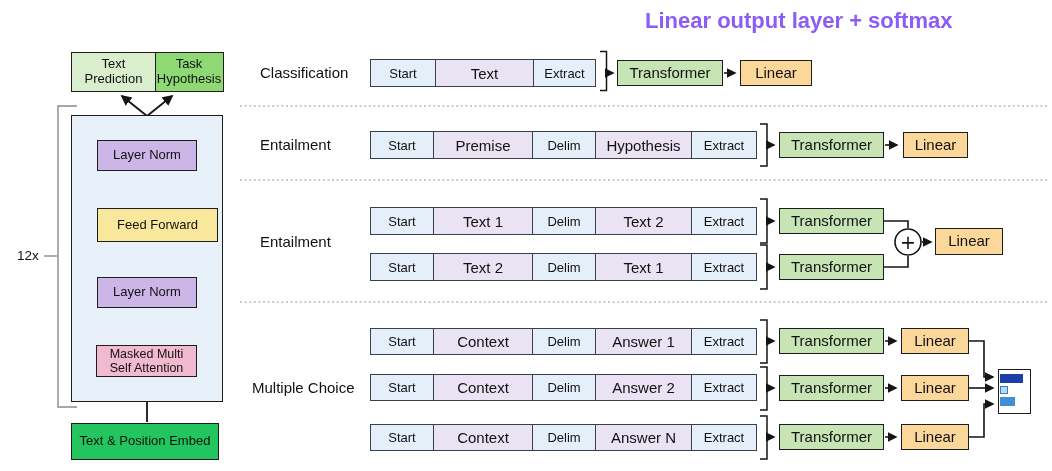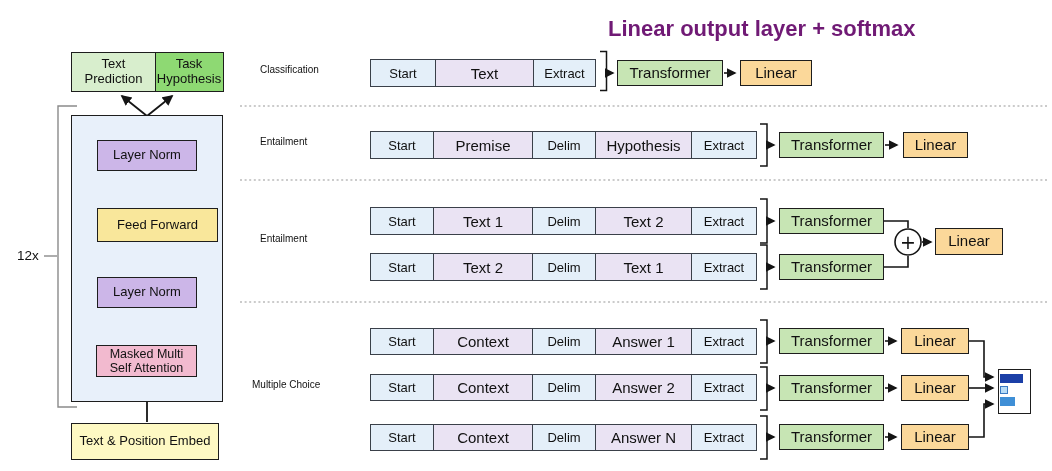--- a/index.html
+++ b/index.html
@@ -6,21 +6,21 @@
   .stage{position:relative;width:1052px;height:471px;background:#fff;
          font-family:"Liberation Sans",sans-serif;color:#111;overflow:hidden}
   .abs{position:absolute}
   .box{position:absolute;display:flex;align-items:center;justify-content:center;
        text-align:center;border:1.5px solid #1d1d1d;box-sizing:border-box;line-height:1.12}
   .row{position:absolute;display:flex;align-items:stretch;border:1.4px solid #3a4049;
        box-sizing:border-box;background:#fff}
   .cell{display:flex;align-items:center;justify-content:center;box-sizing:border-box;text-align:left}
   .cell + .cell{border-left:1.4px solid #3a4049}
   .f12{font-size:12.5px}.f13{font-size:13px}.f15{font-size:15px}
-  .lbl{position:absolute;font-size:10px;white-space:nowrap}
+  .lbl{position:absolute;font-size:15px;white-space:nowrap}
   .title{position:absolute;font-size:22px;font-weight:bold;white-space:nowrap}
   .minibar{position:absolute;height:9px}
   svg text{font-family:"DejaVu Sans","Liberation Sans",sans-serif}
 </style>
 </head>
 <body>
 
 <div class="stage">
 
   <svg class="abs" style="left:0;top:0" width="1052" height="471" viewBox="0 0 1052 471">
@@ -79,35 +79,35 @@
     <line x1="769" y1="388" x2="774" y2="388" stroke="#151515" stroke-width="1.6" marker-end="url(#arr)"></line>
     <line x1="769" y1="437" x2="774" y2="437" stroke="#151515" stroke-width="1.6" marker-end="url(#arr)"></line>
     <line x1="885" y1="341" x2="896" y2="341" stroke="#151515" stroke-width="1.6" marker-end="url(#arr)"></line>
     <line x1="885" y1="388" x2="896" y2="388" stroke="#151515" stroke-width="1.6" marker-end="url(#arr)"></line>
     <line x1="885" y1="437" x2="896" y2="437" stroke="#151515" stroke-width="1.6" marker-end="url(#arr)"></line>
     <path d="M969,341 H984 V377 H993" fill="none" stroke="#151515" stroke-width="1.6" marker-end="url(#arr)"></path>
     <line x1="969" y1="388" x2="993" y2="388" stroke="#151515" stroke-width="1.6" marker-end="url(#arr)"></line>
     <path d="M969,437 H984 V404 H993" fill="none" stroke="#151515" stroke-width="1.6" marker-end="url(#arr)"></path>
   </svg>
 
-  <div class="title" style="left: 608px; top: 8px; color: #701a75; margin-top: 8px;">Linear output layer + softmax</div>
+  <div class="title" style="left: 645px; top: 8px; color: #8b5cf6;">Linear output layer + softmax</div>
 
   <div class="box f13" style="left: 71px; top: 52px; width: 85px; height: 40px; background-color: rgb(216, 238, 205);">Text Prediction</div>
   <div class="box f13" style="left: 154.5px; top: 52px; width: 69px; height: 40px; background-color: rgb(142, 217, 115);">Task Hypothesis</div>
 
   <div class="box" style="left: 71px; top: 115px; width: 152px; height: 287px; background-color: rgb(232, 240, 250);"></div>
 
   <div class="box f13" style="left: 97px; top: 140px; width: 100px; height: 31px; background-color: rgb(204, 182, 232);">Layer Norm</div>
   <div class="box f13" style="left: 97px; top: 208px; width: 121px; height: 34px; background-color: rgb(249, 231, 155);">Feed Forward</div>
   <div class="box f13" style="left: 97px; top: 277px; width: 100px; height: 31px; background-color: rgb(204, 182, 232);">Layer Norm</div>
   <div class="box f12" style="left: 96px; top: 345px; width: 101px; height: 32px; flex-direction: column; background-color: rgb(242, 186, 207);">
     <span>Masked Multi</span>
     <span>Self Attention</span>
   </div>
-  <div class="box f13" style="left: 71px; top: 423px; width: 148px; height: 37px; background-color: #fef9c3;">Text &amp; Position Embed</div>
+  <div class="box f13" style="left: 71px; top: 423px; width: 148px; height: 37px; background-color: #22c55e;">Text &amp; Position Embed</div>
 
   <div class="lbl f13" style="left:17px;top:248px;font-size:13.5px;">12x</div>
 
   <div class="lbl" style="left:260px;top:64px;">Classification</div>
   <div class="lbl" style="left:260px;top:136px;">Entailment</div>
   <div class="lbl" style="left:260px;top:233px;">Entailment</div>
   <div class="lbl" style="left:252px;top:379px;text-align:right;">Multiple Choice</div>
 
   <div class="row" style="left:370px;top:59px;height:28px;">
     <div class="cell f13" style="width: 64px; background-color: rgb(228, 239, 249);">Start</div>

